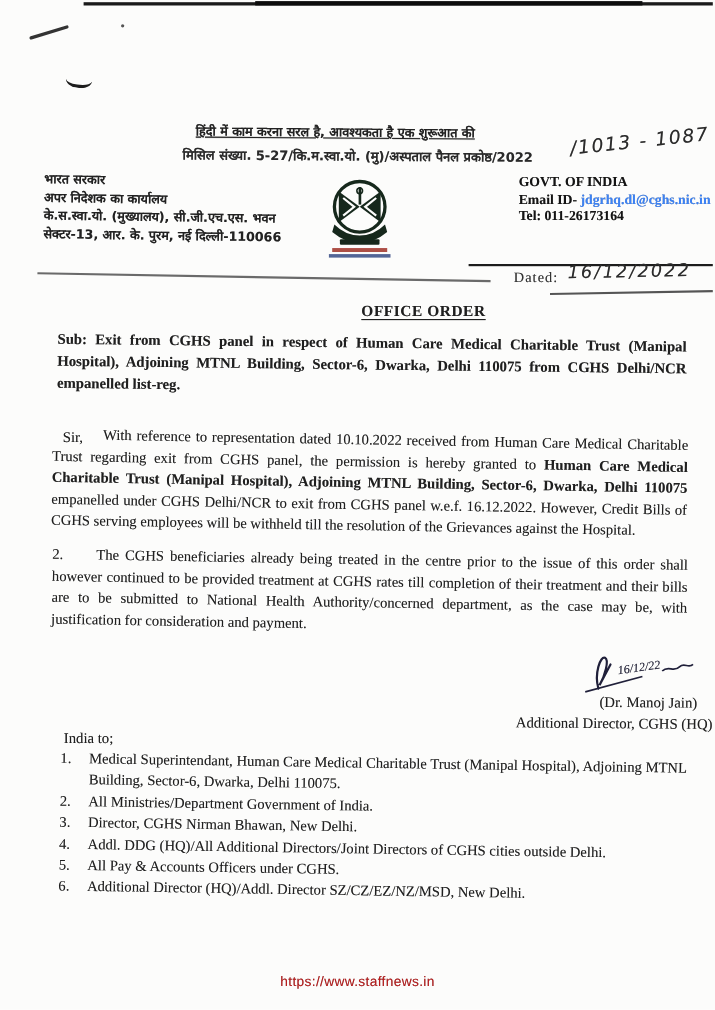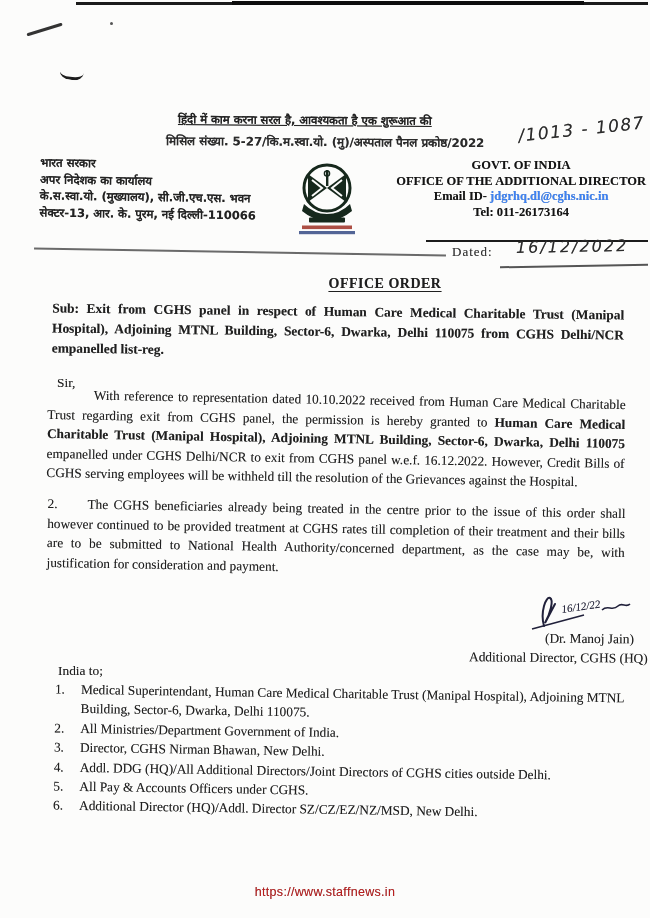--- a/index.html
+++ b/index.html
@@ -19,34 +19,34 @@
   
   .slogan{left:178px;top:112px;font-family:"DejaVu Sans",sans-serif;font-weight:bold;font-size:11.5px;
           text-decoration:underline;color:#222;transform:rotate(0.4deg);white-space:nowrap;}
   .fileline{left:166px;top:133px;font-family:"DejaVu Sans",sans-serif;font-weight:bold;font-size:11.8px;
             color:#2a2a2a;transform:rotate(0.4deg);white-space:nowrap;}
   .hw{font-family:"DejaVu Sans",sans-serif;font-style:italic;color:#2b2b2b;}
   .hw-range{left:518px;top:119px;font-size:17px;letter-spacing:1.5px;transform:rotate(-6deg);white-space:nowrap;}
   .office-hi{left:40px;top:156px;font-family:"DejaVu Sans",sans-serif;font-weight:bold;font-size:11.5px;
              line-height:16.5px;color:#222;transform:rotate(0.8deg);white-space:nowrap;}
   .emblem{left:296px;top:161px;}
-  .office-en{right:4px;top:158px;text-align:center;font-weight:bold;font-size:12.5px;line-height:15.5px;color:#141414;white-space:nowrap;}
+  .office-en{right:4px;top:158px;text-align:left;font-weight:bold;font-size:12.5px;line-height:15.5px;color:#141414;white-space:nowrap;}
   .email-link{color:#3b82f6;cursor:pointer;}
   .tel-line{right:2px;top:240px;width:222px;height:2px;background:#1c1c1c;}
-  .dated-label{left:452px;top:244px;font-size:13px;letter-spacing:1px;color:#333;}
+  .dated-label{left:467px;top:244px;font-size:13px;letter-spacing:1px;color:#333;}
   .dated-value{left:516px;top:237px;font-size:16px;letter-spacing:2px;transform:rotate(-1deg);white-space:nowrap;}
   .dated-line{left:500px;top:265px;width:148px;height:1.5px;background:#555;transform:rotate(-1deg);}
   .header-rule{left:34px;top:251px;width:412px;height:1.5px;background:#6a6a6a;transform:rotate(1deg);}
 
   
   .title{top:276px;left:150px;width:470px;text-align:center;font-weight:bold;font-size:14px;letter-spacing:.5px;}
   .title span{text-decoration:underline;text-underline-offset:3px;text-align:right;}
   .subject{top:302px;left:52px;width:572px;font-weight:bold;font-size:13.4px;line-height:20px;
            text-align:justify;transform:rotate(0.7deg);}
-  .salutation{top:375px;left:57px;font-size:13.4px;}
+  .salutation{top:390px;left:57px;font-size:13.4px;}
   .para1{top:390px;left:47px;width:578px;font-size:13.3px;line-height:19.6px;text-align:justify;
          text-indent:46px;transform:rotate(1deg);margin:0;}
   .para2{top:499px;left:47px;width:578px;font-size:13.3px;line-height:19.6px;text-align:justify;
          transform:rotate(1deg);margin:0;}
   .para2 .num{margin-right:30px;}
   b,.bold{font-weight:bold;}
 
   
   .sig-scrawl{left:524px;top:592px;}
   .sig-name{right:16px;top:631px;font-size:13.4px;transform:rotate(0.5deg);}
@@ -100,21 +100,20 @@
       <circle cx="31" cy="12.5" r="2.6" fill="none" stroke="#16281c" stroke-width="1.4"></circle>
       <path d="M8 43 Q18 53 31 53 Q44 53 54 43 L56 50 Q44 60 31 60 Q18 60 6 50 Z" fill="#16281c"></path>
       <rect x="13" y="56.5" width="36" height="5" rx="1" fill="#16281c"></rect>
       <rect x="6" y="64.5" width="50" height="3.6" fill="#a03026" opacity="0.85" filter="url(#blr)"></rect>
       <rect x="3" y="70" width="56" height="3.2" fill="#2a3f7d" opacity="0.8" filter="url(#blr)"></rect>
     </svg>
   </div>
 
   <div class="abs office-en">
     <div>GOVT. OF INDIA</div>
-    <div>OFFICE OF THE ADDITIONAL DIRECTOR</div>
     <div><span>Email ID- </span><span class="email-link">jdgrhq.dl@cghs.nic.in</span></div>
     <div>Tel: 011-26173164</div>
   </div>
   <div class="abs tel-line"></div>
 
   <div class="abs dated-label">Dated:</div>
   <div class="abs hw dated-value">16/12/2022</div>
   <div class="abs dated-line"></div>
   <div class="abs header-rule"></div>
 

